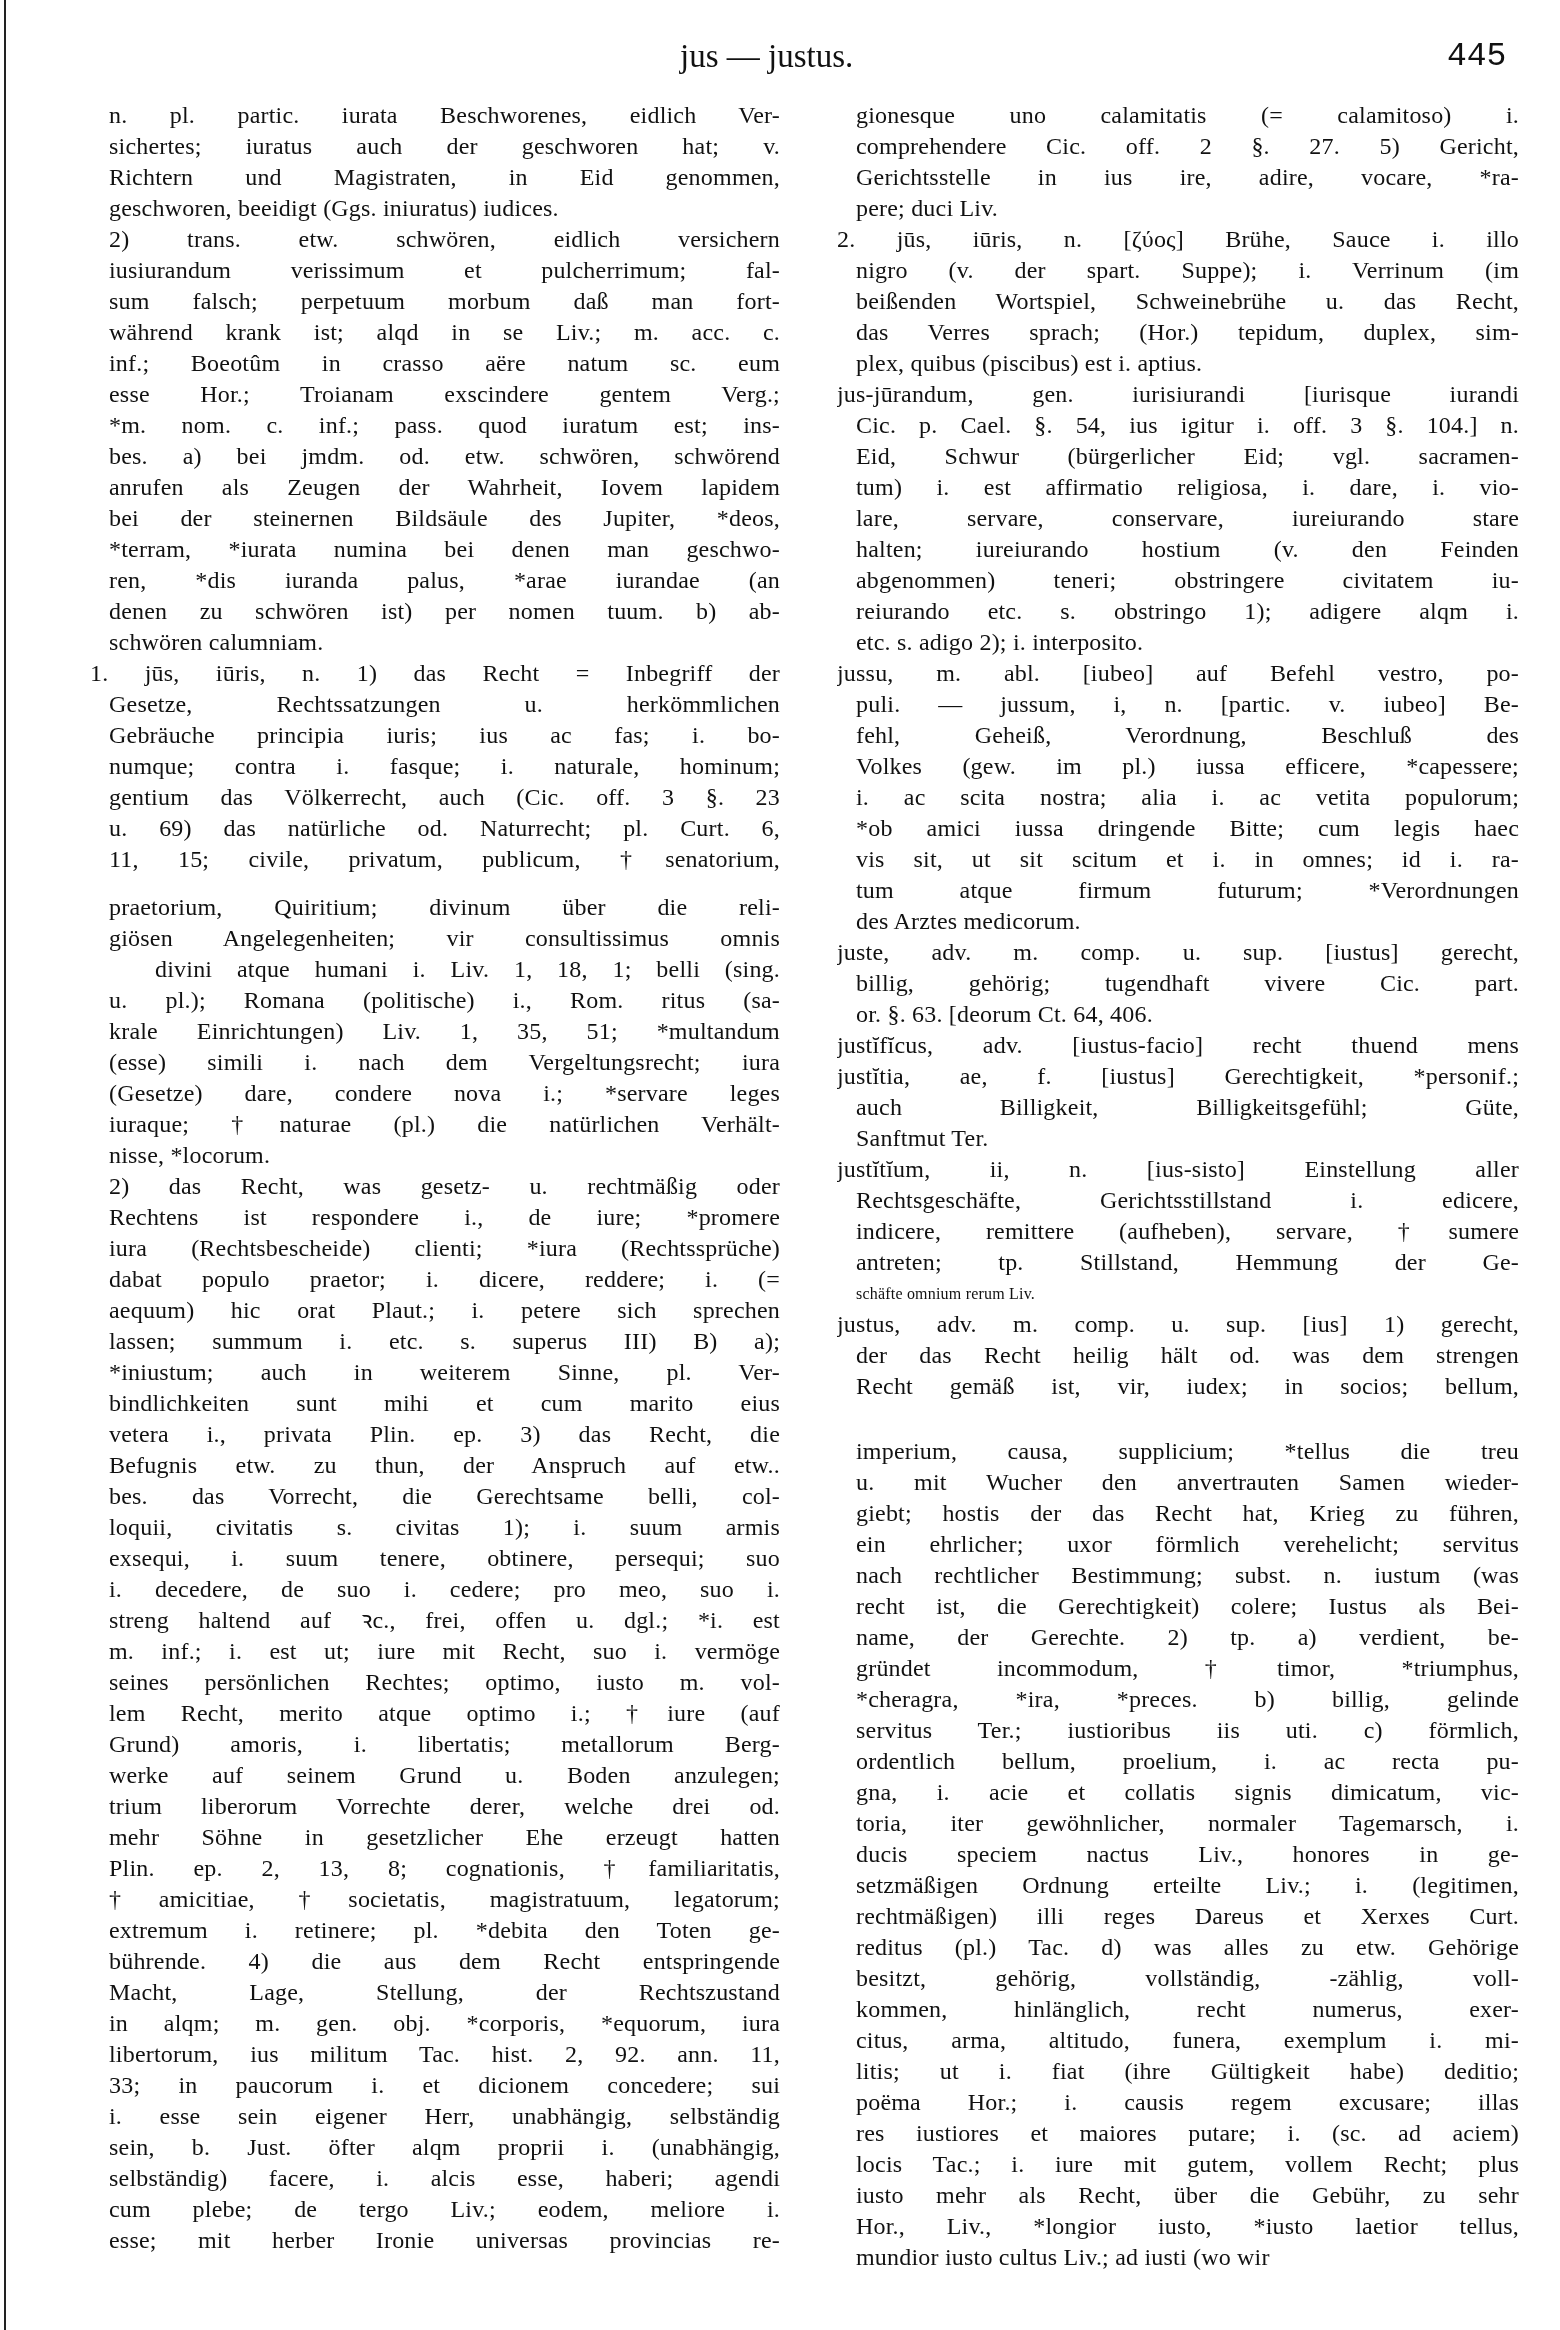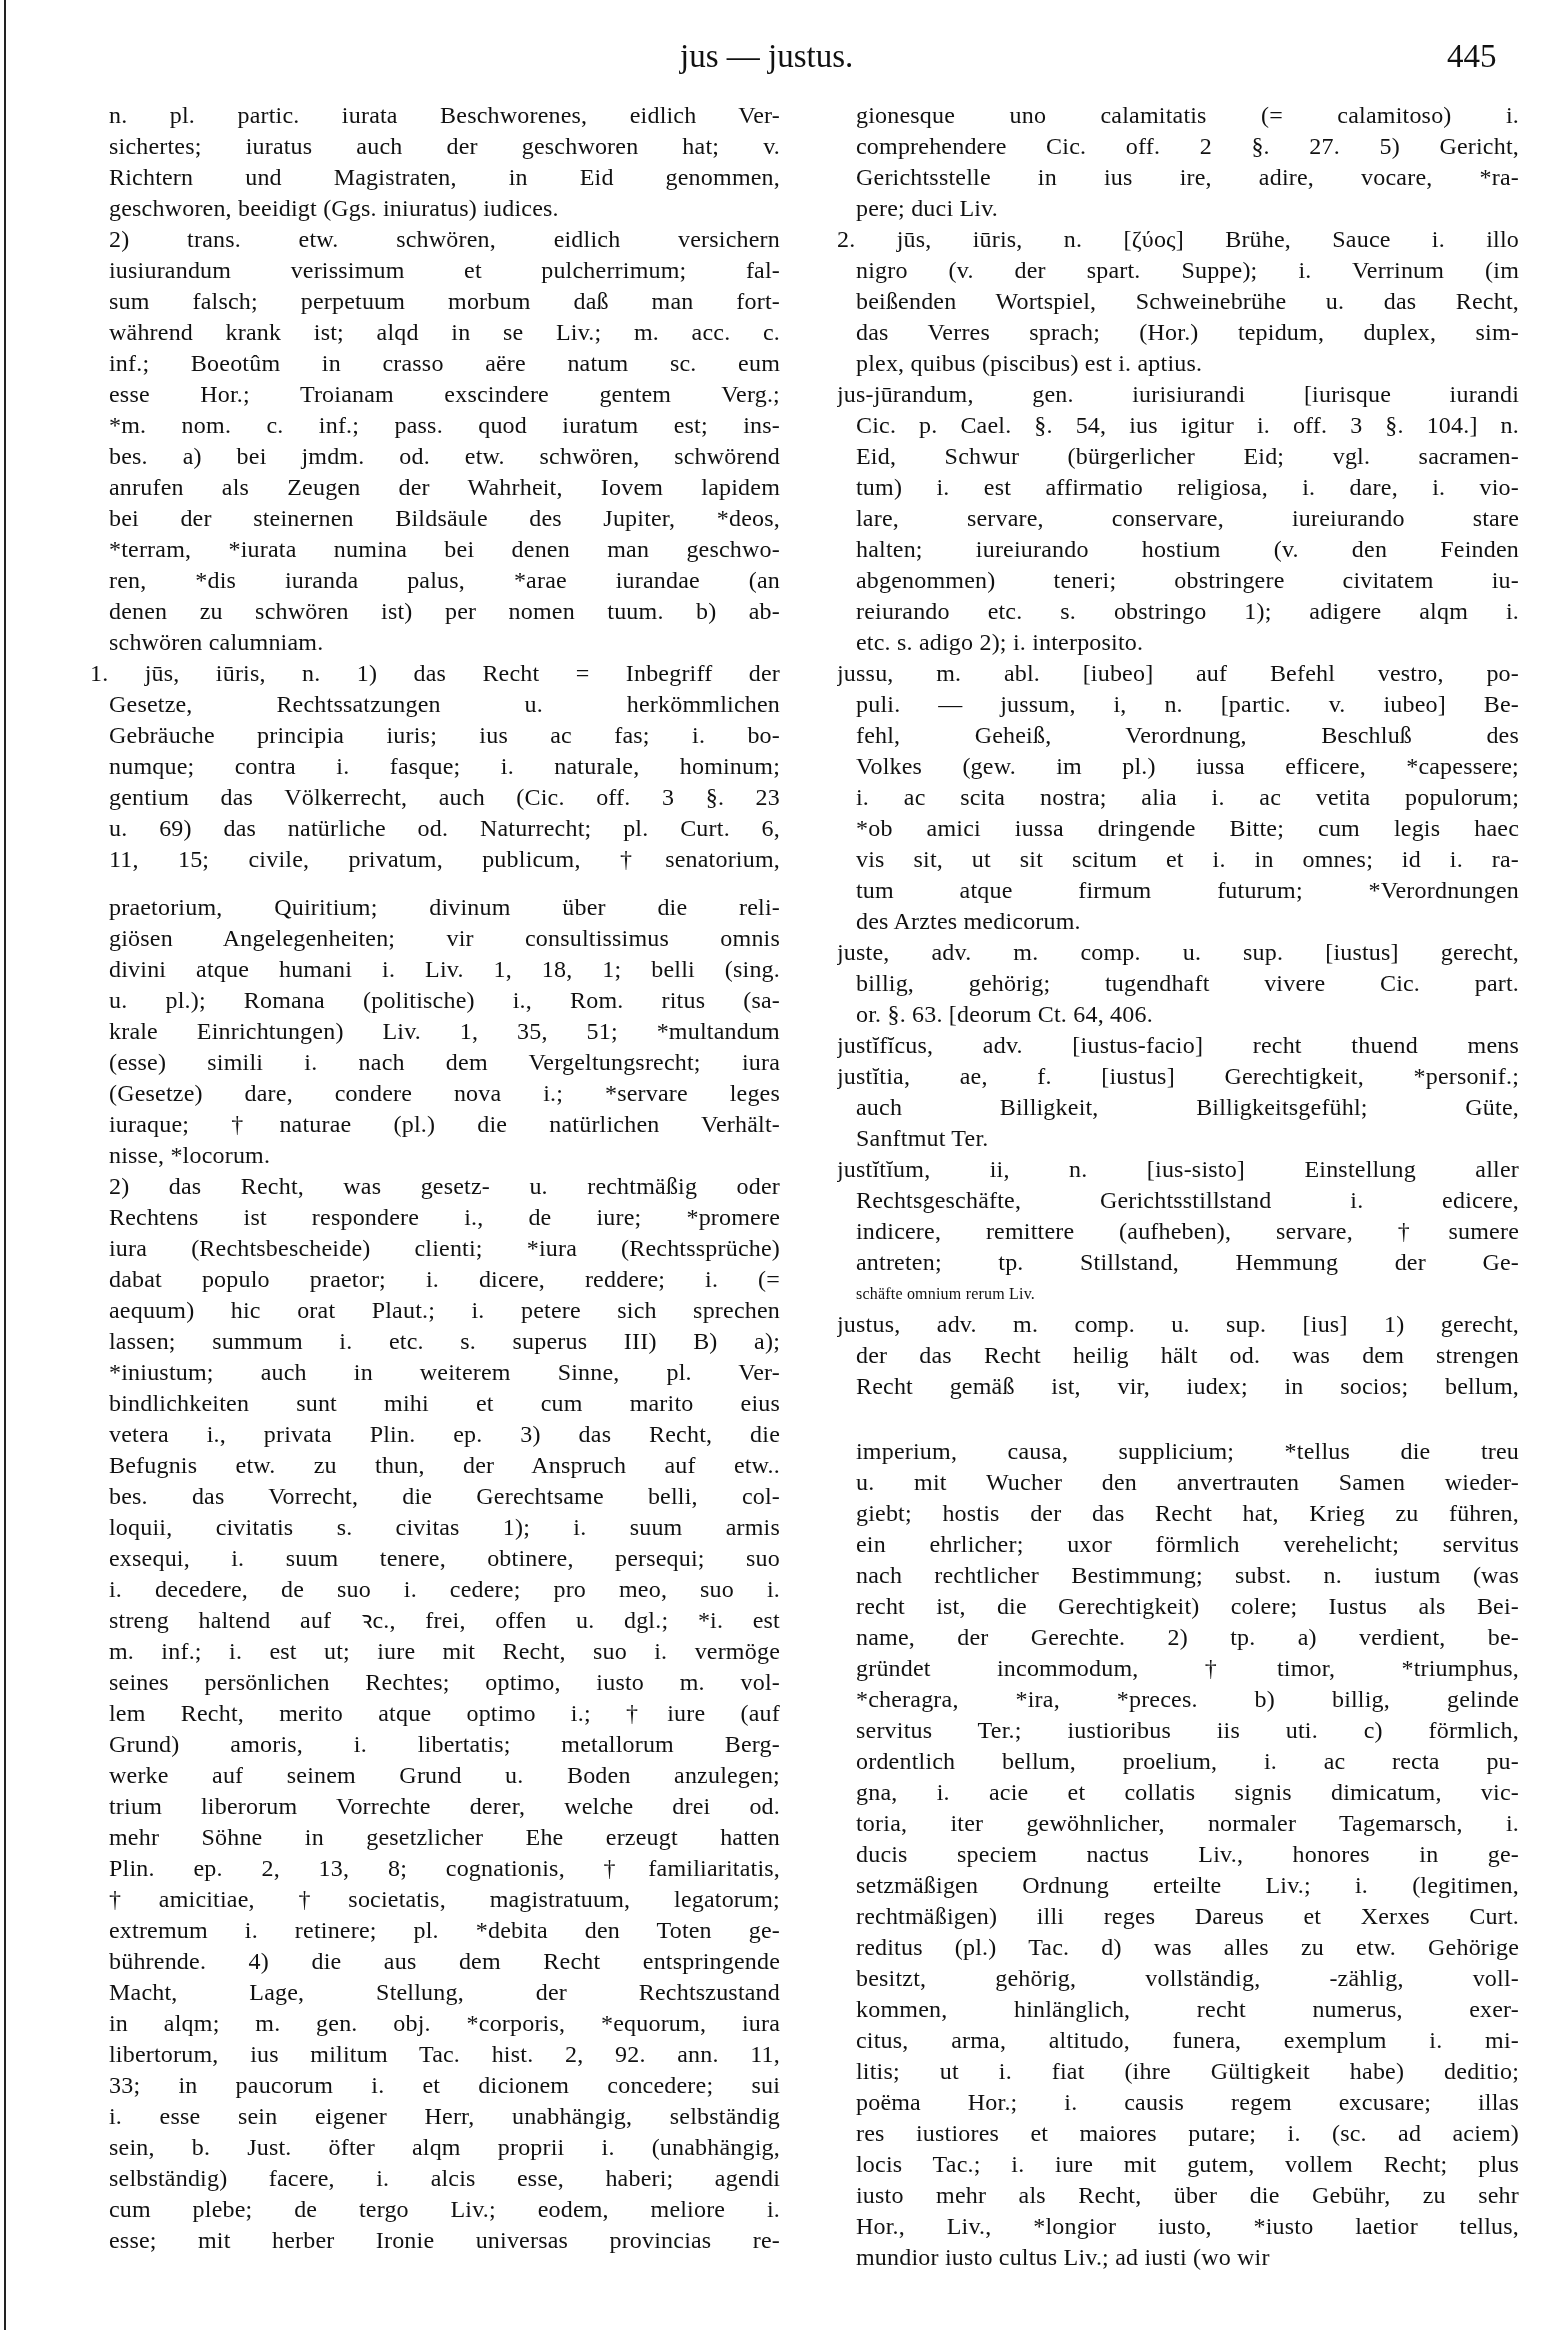--- a/index.html
+++ b/index.html
@@ -1,21 +1,21 @@
 <!DOCTYPE html>
 <html style="font-size:14px"><head>
 <meta charset="utf-8">
 <style>
   html,body{margin:0;padding:0;background:#fff;}
   body{width:1560px;height:2330px;position:relative;overflow:hidden;color:#111;
        font-family:"DejaVu Serif","Liberation Serif",serif;}
   .edge{position:absolute;left:3.5px;top:0;width:2.6px;height:2330px;background:#222;}
   .header{position:absolute;top:38px;left:0;width:1560px;height:44px;}
   .hw{position:absolute;left:680px;top:0;font-size:33px;font-family:"Liberation Serif",serif;}
-  .pg{position:absolute;left:1447px;top:0;font-size:33px;font-family:Liberation Serif, serif;}
+  .pg{position:absolute;left:1447px;top:0;font-size:33px;font-family:Liberation Mono, monospace;}
   .col{position:absolute;top:100px;width:671px;}
   .col.left{left:109px;}
   .col.right{left:856px;width:663px;}
   .line{height:40px;line-height:40px;font-size:27px;white-space:nowrap;overflow:hidden;
         text-align:justify;text-align-last:justify;font-family:"Liberation Serif",serif;letter-spacing:0.2px;}
   .line.last{text-align-last:left;}
   .line.hang{margin-left:-19px;}
 </style>
 </head>
 <body>
@@ -48,21 +48,21 @@
     <div class="line last" style="height: 31px; line-height: 31px; font-size: 24px;">schwören calumniam.</div>
     <div class="line hang" style="height: 31px; line-height: 31px; font-size: 24px;">1. jūs, iūris, n. 1) das Recht = Inbegriff der</div>
     <div class="line" style="height: 31px; line-height: 31px; font-size: 24px;">Gesetze, Rechtssatzungen u. herkömmlichen</div>
     <div class="line" style="height: 31px; line-height: 31px; font-size: 24px;">Gebräuche principia iuris; ius ac fas; i. bo-</div>
     <div class="line" style="height: 31px; line-height: 31px; font-size: 24px;">numque; contra i. fasque; i. naturale, hominum;</div>
     <div class="line" style="height: 31px; line-height: 31px; font-size: 24px;">gentium das Völkerrecht, auch (Cic. off. 3 §. 23</div>
     <div class="line" style="height: 31px; line-height: 31px; font-size: 24px;">u. 69) das natürliche od. Naturrecht; pl. Curt. 6,</div>
     <div class="line" style="height: 31px; line-height: 31px; font-size: 24px;">11, 15; civile, privatum, publicum, †senatorium,</div>
     <div class="line" style="height: 31px; line-height: 31px; font-size: 24px; margin-top: 17px;">praetorium, Quiritium; divinum über die reli-</div>
     <div class="line" style="height: 31px; line-height: 31px; font-size: 24px;">giösen Angelegenheiten; vir consultissimus omnis</div>
-    <div class="line" style="height: 31px; line-height: 31px; font-size: 24px;">divini atque humani i. Liv. 1, 18, 1; belli (sing.</div>
+    <div class="line" style="height: 31px; line-height: 31px; font-size: 24px; margin-left: 46px;">divini atque humani i. Liv. 1, 18, 1; belli (sing.</div>
     <div class="line" style="height: 31px; line-height: 31px; font-size: 24px;">u. pl.); Romana (politische) i., Rom. ritus (sa-</div>
     <div class="line" style="height: 31px; line-height: 31px; font-size: 24px;">krale Einrichtungen) Liv. 1, 35, 51; *multandum</div>
     <div class="line" style="height: 31px; line-height: 31px; font-size: 24px;">(esse) simili i. nach dem Vergeltungsrecht; iura</div>
     <div class="line" style="height: 31px; line-height: 31px; font-size: 24px;">(Gesetze) dare, condere nova i.; *servare leges</div>
     <div class="line" style="height: 31px; line-height: 31px; font-size: 24px;">iuraque; †naturae (pl.) die natürlichen Verhält-</div>
     <div class="line last" style="height: 31px; line-height: 31px; font-size: 24px;">nisse, *locorum.</div>
     <div class="line" style="height: 31px; line-height: 31px; font-size: 24px;">2) das Recht, was gesetz- u. rechtmäßig oder</div>
     <div class="line" style="height: 31px; line-height: 31px; font-size: 24px;">Rechtens ist respondere i., de iure; *promere</div>
     <div class="line" style="height: 31px; line-height: 31px; font-size: 24px;">iura (Rechtsbescheide) clienti; *iura (Rechtssprüche)</div>
     <div class="line" style="height: 31px; line-height: 31px; font-size: 24px;">dabat populo praetor; i. dicere, reddere; i. (=</div>

